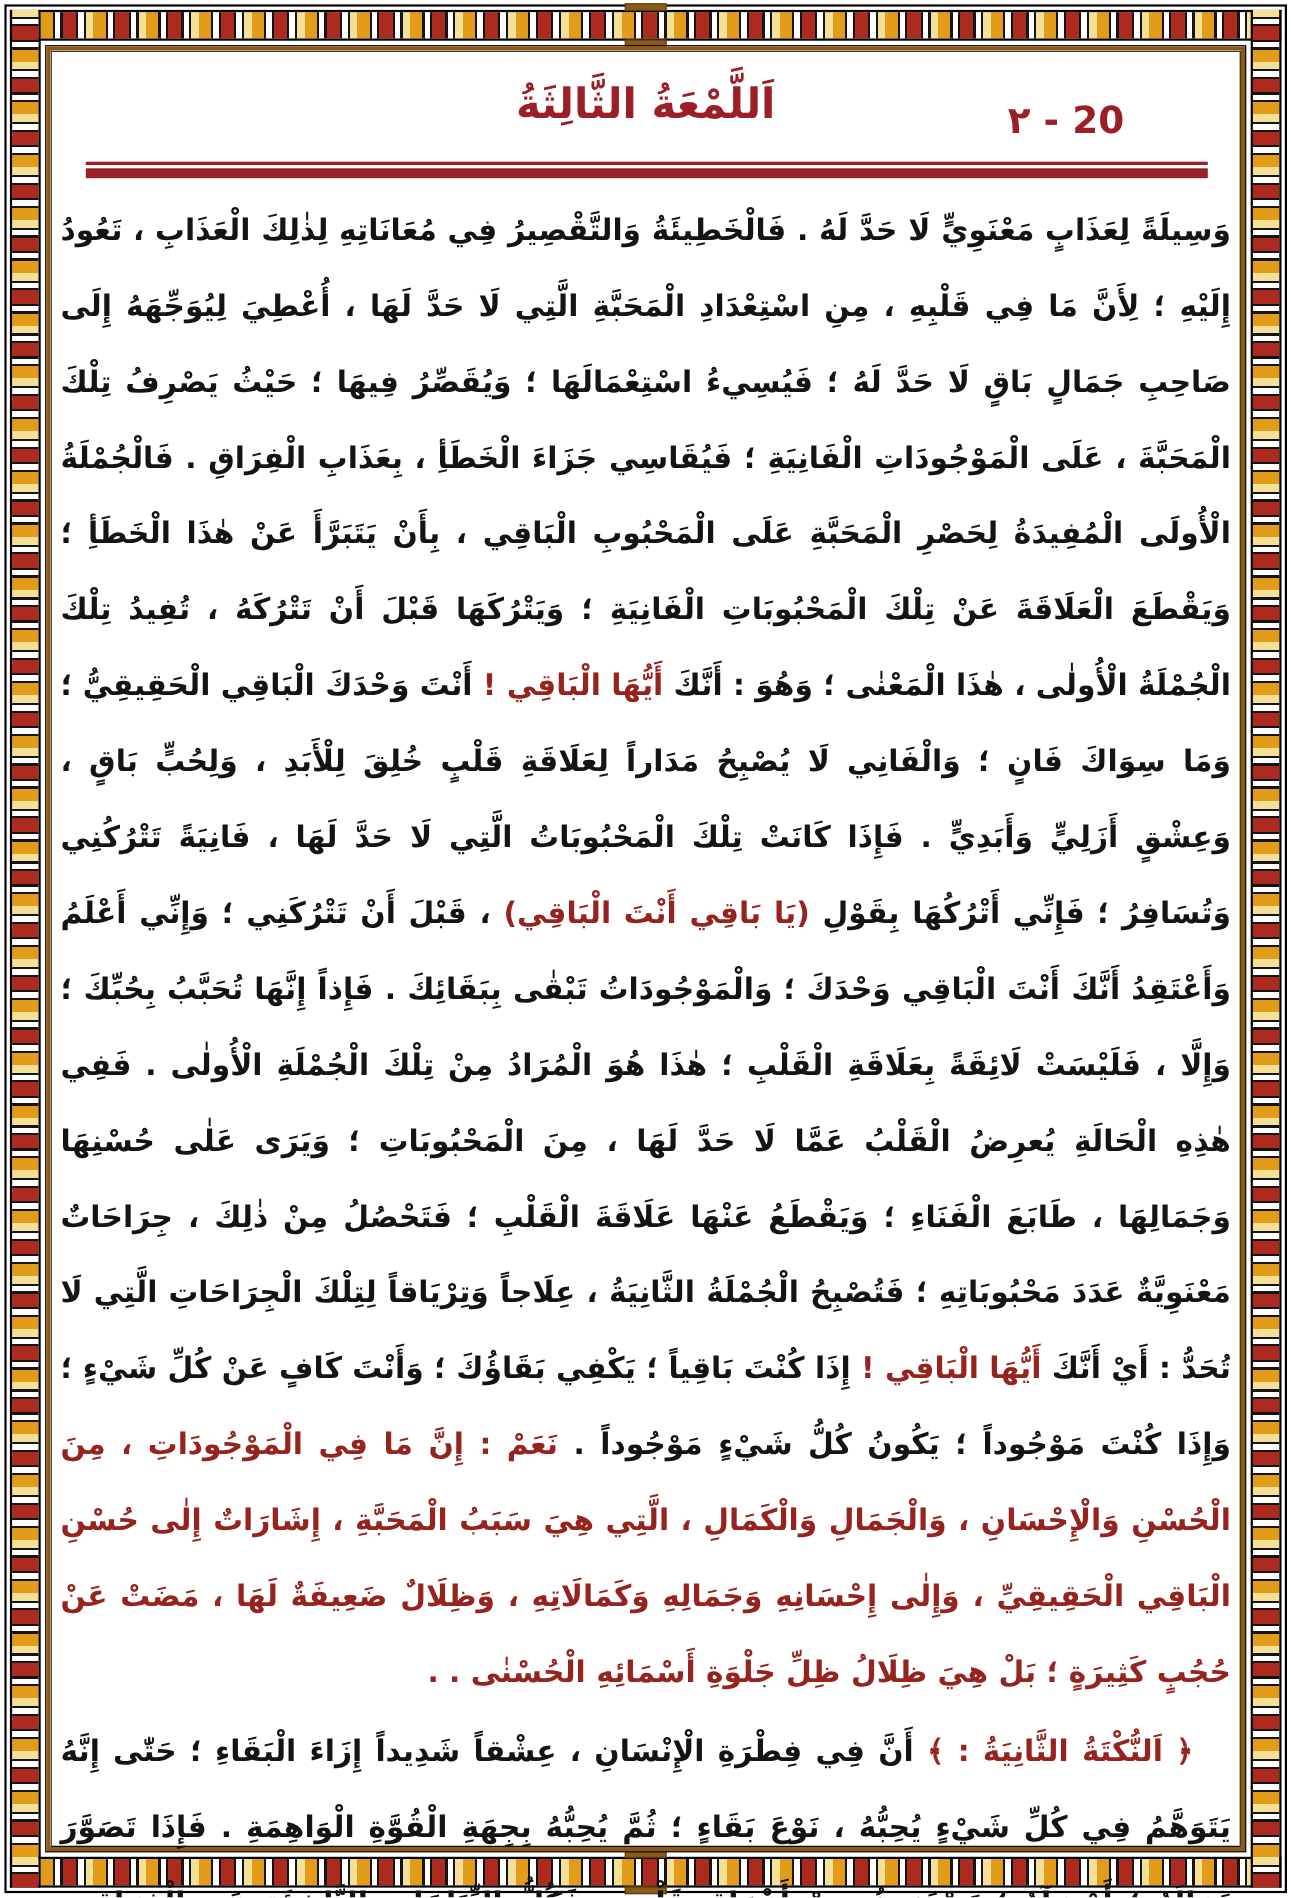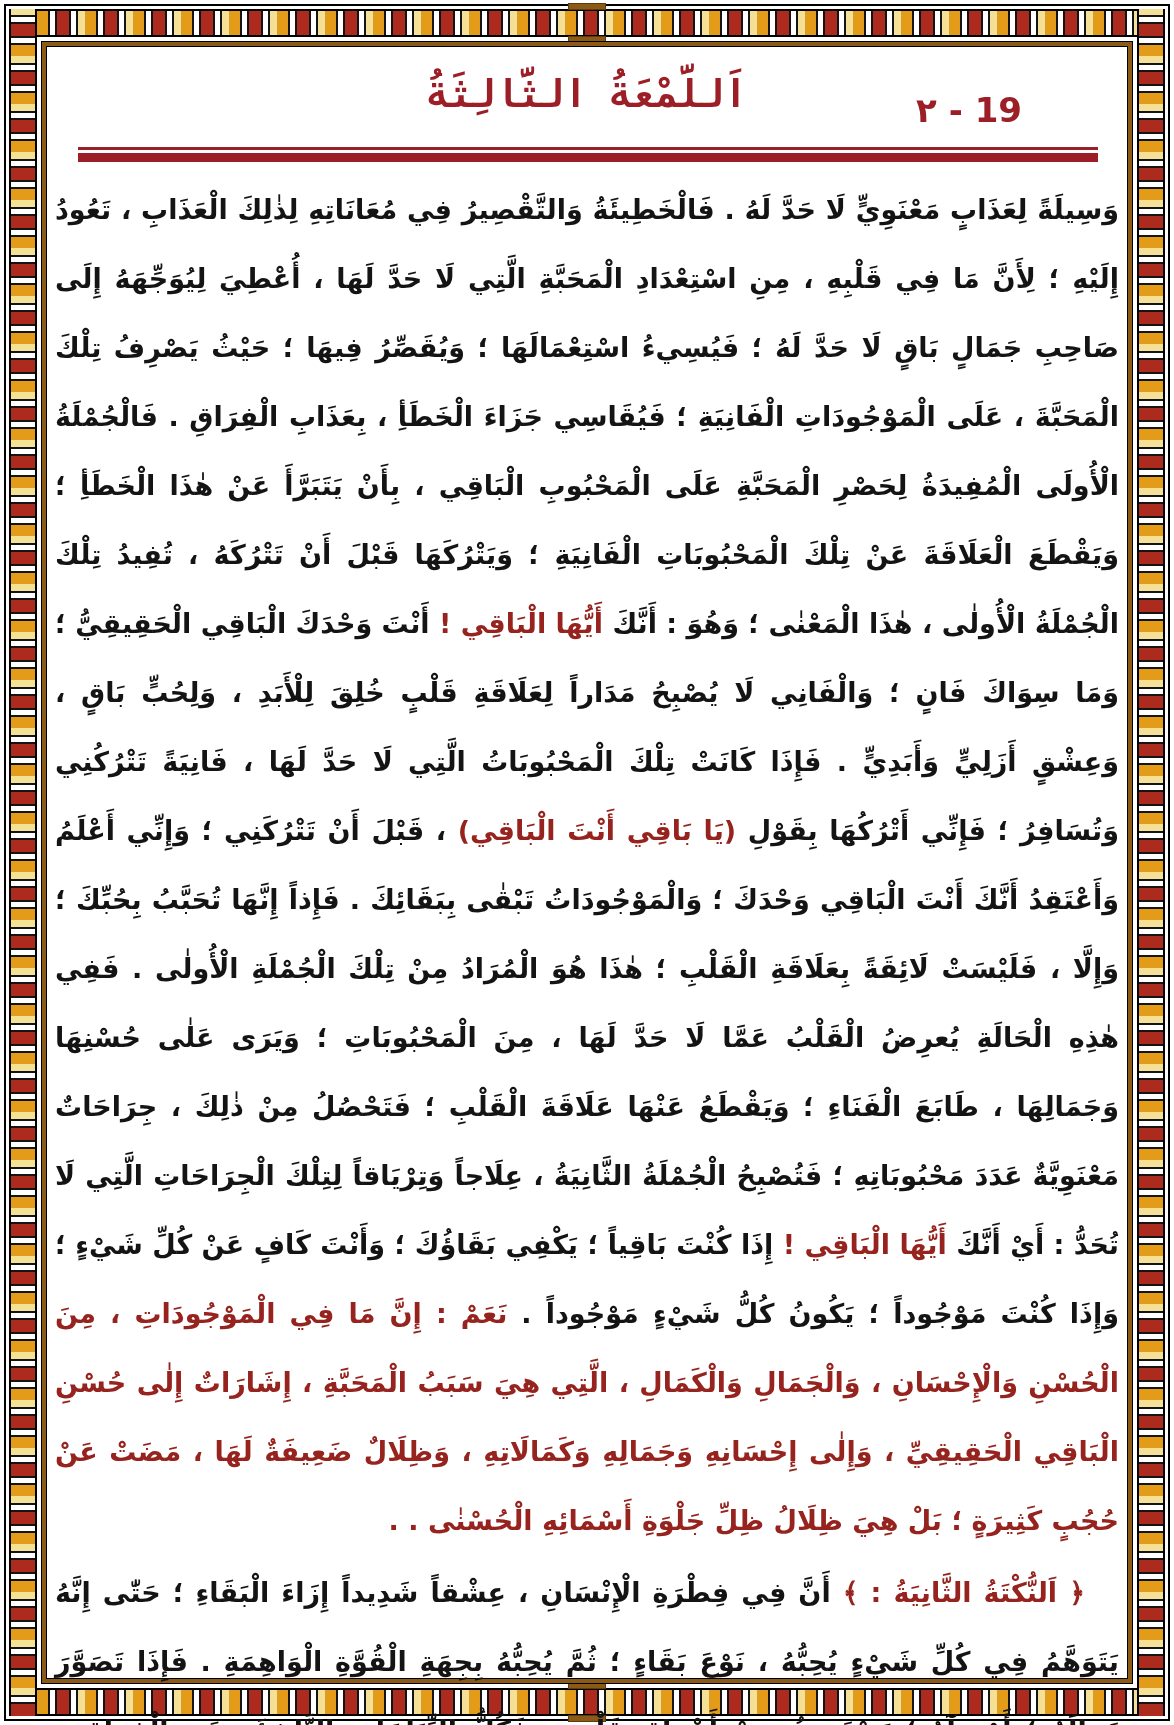--- a/index.html
+++ b/index.html
@@ -75,21 +75,21 @@
     direction: rtl;
     color: var(--heading-red, #9c1f27);
     font-size: 34px; font-weight: bold;
     letter-spacing: 2px;
   }
   .page-title {
     position: absolute; left: 0; right: 0; top: 0;
     text-align: center;
     direction: rtl;
     color: var(--heading-red, #9c1f27);
-    font-size: 38px; font-weight: bold; font-family: Liberation Mono, monospace;
+    font-size: 38px; font-weight: bold;
   }
   .divider { position: absolute; top: 147px; left: 78px; right: 76px; }
   .divider .thin  { height: 3px; background: var(--heading-red, #9c1f27); }
   .divider .thick { height: 9px; background: var(--heading-red, #9c1f27); margin-top: 3px; }
 
   
   .text-body {
     position: absolute;
     top: 172px; left: 52px; right: 52px; bottom: 42px;
     direction: rtl;
@@ -114,21 +114,21 @@
   <div class="band h bottom"></div>
   <div class="band v left"></div>
   <div class="band v right"></div>
   <div class="notch t-out"></div>
   <div class="notch t-in"></div>
   <div class="notch b-out"></div>
   <div class="notch b-in"></div>
   <div class="inner-line"></div>
 
   <div class="header">
-    <div class="page-number">19 - ٢</div>
+    <div class="page-number">20 - ٢</div>
     <div class="page-title">اَللَّمْعَةُ الثَّالِثَةُ</div>
   </div>
   <div class="divider">
     <div class="thin"></div>
     <div class="thick"></div>
   </div>
 
   <div class="text-body">
       <p><span class="seg black">وَسِيلَةً لِعَذَابٍ مَعْنَوِيٍّ لَا حَدَّ لَهُ . فَالْخَطِيئَةُ وَالتَّقْصِيرُ فِي مُعَانَاتِهِ لِذٰلِكَ الْعَذَابِ ، تَعُودُ إِلَيْهِ ؛ لِأَنَّ مَا فِي قَلْبِهِ ، مِنِ اسْتِعْدَادِ الْمَحَبَّةِ الَّتِي لَا حَدَّ لَهَا ، أُعْطِيَ لِيُوَجِّهَهُ إِلَى صَاحِبِ جَمَالٍ بَاقٍ لَا حَدَّ لَهُ ؛ فَيُسِيءُ اسْتِعْمَالَهَا ؛ وَيُقَصِّرُ فِيهَا ؛ حَيْثُ يَصْرِفُ تِلْكَ الْمَحَبَّةَ ، عَلَى الْمَوْجُودَاتِ الْفَانِيَةِ ؛ فَيُقَاسِي جَزَاءَ الْخَطَأِ ، بِعَذَابِ الْفِرَاقِ . فَالْجُمْلَةُ الْأُولَى الْمُفِيدَةُ لِحَصْرِ الْمَحَبَّةِ عَلَى الْمَحْبُوبِ الْبَاقِي ، بِأَنْ يَتَبَرَّأَ عَنْ هٰذَا الْخَطَأِ ؛ وَيَقْطَعَ الْعَلَاقَةَ عَنْ تِلْكَ الْمَحْبُوبَاتِ الْفَانِيَةِ ؛ وَيَتْرُكَهَا قَبْلَ أَنْ تَتْرُكَهُ ، تُفِيدُ تِلْكَ الْجُمْلَةُ الْأُولٰى ، هٰذَا الْمَعْنٰى ؛ وَهُوَ : أَنَّكَ </span><span class="seg red">أَيُّهَا الْبَاقِي !</span><span class="seg black"> أَنْتَ وَحْدَكَ الْبَاقِي الْحَقِيقِيُّ ؛ وَمَا سِوَاكَ فَانٍ ؛ وَالْفَانِي لَا يُصْبِحُ مَدَاراً لِعَلَاقَةِ قَلْبٍ خُلِقَ لِلْأَبَدِ ، وَلِحُبٍّ بَاقٍ ، وَعِشْقٍ أَزَلِيٍّ وَأَبَدِيٍّ . فَإِذَا كَانَتْ تِلْكَ الْمَحْبُوبَاتُ الَّتِي لَا حَدَّ لَهَا ، فَانِيَةً تَتْرُكُنِي وَتُسَافِرُ ؛ فَإِنِّي أَتْرُكُهَا بِقَوْلِ </span><span class="seg red">(يَا بَاقِي أَنْتَ الْبَاقِي)</span><span class="seg black"> ، قَبْلَ أَنْ تَتْرُكَنِي ؛ وَإِنِّي أَعْلَمُ وَأَعْتَقِدُ أَنَّكَ أَنْتَ الْبَاقِي وَحْدَكَ ؛ وَالْمَوْجُودَاتُ تَبْقٰى بِبَقَائِكَ . فَإِذاً إِنَّهَا تُحَبَّبُ بِحُبِّكَ ؛ وَإِلَّا ، فَلَيْسَتْ لَائِقَةً بِعَلَاقَةِ الْقَلْبِ ؛ هٰذَا هُوَ الْمُرَادُ مِنْ تِلْكَ الْجُمْلَةِ الْأُولٰى . فَفِي هٰذِهِ الْحَالَةِ يُعرِضُ الْقَلْبُ عَمَّا لَا حَدَّ لَهَا ، مِنَ الْمَحْبُوبَاتِ ؛ وَيَرَى عَلٰى حُسْنِهَا وَجَمَالِهَا ، طَابَعَ الْفَنَاءِ ؛ وَيَقْطَعُ عَنْهَا عَلَاقَةَ الْقَلْبِ ؛ فَتَحْصُلُ مِنْ ذٰلِكَ ، جِرَاحَاتٌ مَعْنَوِيَّةٌ عَدَدَ مَحْبُوبَاتِهِ ؛ فَتُصْبِحُ الْجُمْلَةُ الثَّانِيَةُ ، عِلَاجاً وَتِرْيَاقاً لِتِلْكَ الْجِرَاحَاتِ الَّتِي لَا تُحَدُّ : أَيْ أَنَّكَ </span><span class="seg red">أَيُّهَا الْبَاقِي !</span><span class="seg black"> إِذَا كُنْتَ بَاقِياً ؛ يَكْفِي بَقَاؤُكَ ؛ وَأَنْتَ كَافٍ عَنْ كُلِّ شَيْءٍ ؛ وَإِذَا كُنْتَ مَوْجُوداً ؛ يَكُونُ كُلُّ شَيْءٍ مَوْجُوداً . </span><span class="seg red">نَعَمْ : إِنَّ مَا فِي الْمَوْجُودَاتِ ، مِنَ الْحُسْنِ وَالْإِحْسَانِ ، وَالْجَمَالِ وَالْكَمَالِ ، الَّتِي هِيَ سَبَبُ الْمَحَبَّةِ ، إِشَارَاتٌ إِلٰى حُسْنِ الْبَاقِي الْحَقِيقِيِّ ، وَإِلٰى إِحْسَانِهِ وَجَمَالِهِ وَكَمَالَاتِهِ ، وَظِلَالٌ ضَعِيفَةٌ لَهَا ، مَضَتْ عَنْ حُجُبٍ كَثِيرَةٍ ؛ بَلْ هِيَ ظِلَالُ ظِلِّ جَلْوَةِ أَسْمَائِهِ الْحُسْنٰى . .</span></p>
       <p class="indent"><span class="seg red">﴿ اَلنُّكْتَةُ الثَّانِيَةُ : ﴾</span><span class="seg black"> أَنَّ فِي فِطْرَةِ الْإِنْسَانِ ، عِشْقاً شَدِيداً إِزَاءَ الْبَقَاءِ ؛ حَتّٰى إِنَّهُ يَتَوَهَّمُ فِي كُلِّ شَيْءٍ يُحِبُّهُ ، نَوْعَ بَقَاءٍ ؛ ثُمَّ يُحِبُّهُ بِجِهَةِ الْقُوَّةِ الْوَاهِمَةِ . فَإِذَا تَصَوَّرَ زَوَالَهُ ؛ أَوْ رَآهُ ؛ يَسْتَغِيثُ مِنْ أَعْمَاقِ قَلْبِهِ . فَكُلُّ النِّيَاحَاتِ النَّاشِئَةِ عَنِ الْفِرَاقِ ، مُتَرْجِمَةٌ لِلْبُكَاءِ الْوَارِدِ</span></p>

